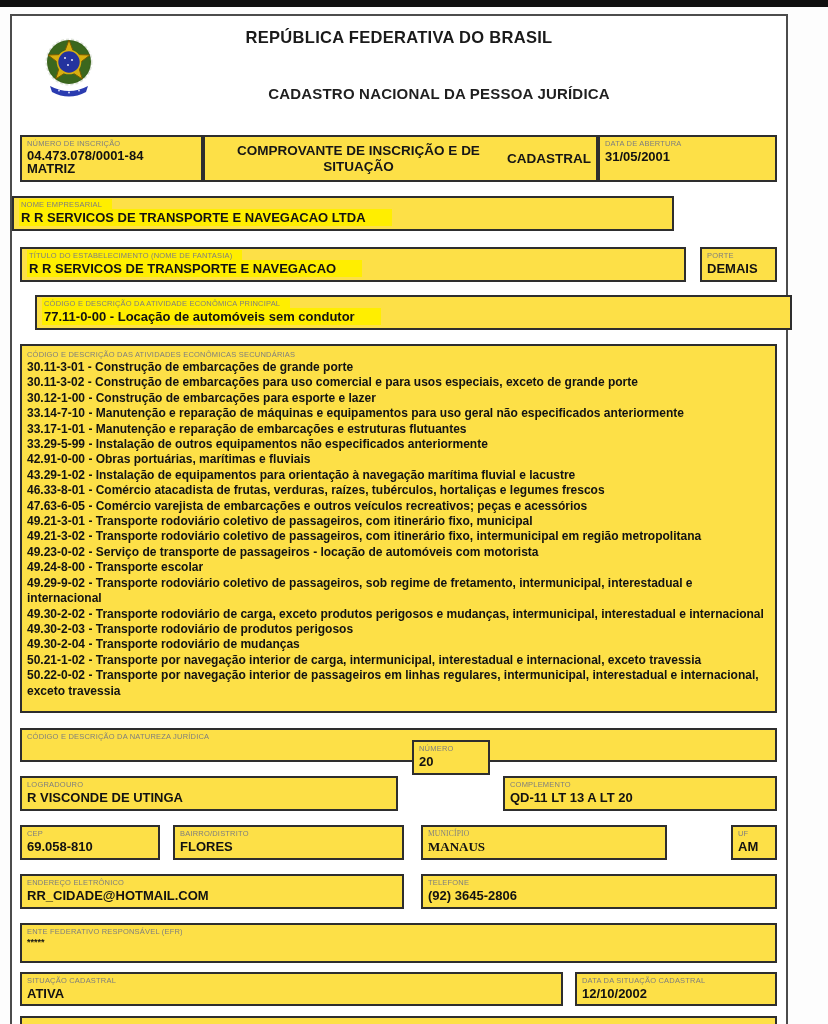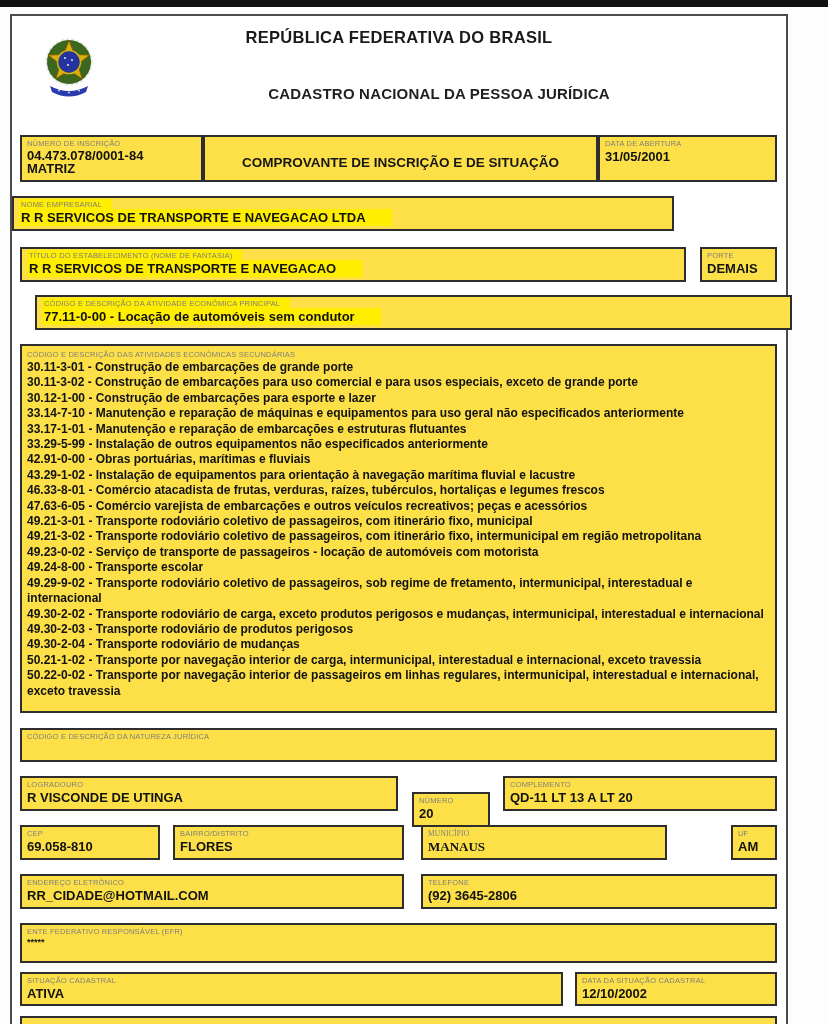--- a/index.html
+++ b/index.html
@@ -18,23 +18,23 @@
   .emblem { position:absolute; left:44px; top:34px; width:50px; height:70px; }
   .box { position:absolute; box-sizing:border-box; border:2px solid #2e2e2e;
     background:#fde047; padding:2px 5px; overflow:hidden; }
   .lbl { font-size:7.5px; line-height:10px; color:#7e7e7e; white-space:nowrap;
     letter-spacing:0.2px; }
   .val { font-size:13px; line-height:15px; font-weight:bold; color:#121212;
     white-space:nowrap; }
   .val3 { line-height:13px; }
   .hl { padding:1px 10px 1px 2px; }
   .hl-long { padding-right:26px; }
-  .doc-title { display:flex; flex-direction:column; justify-content:space-between;
+  .doc-title { display:flex; flex-direction:row; justify-content:space-between;
     align-items:center; height:100%; text-align:center;
-    font-size:13.5px; line-height:16px; font-weight:bold; color:#161616;margin-top:16px; }
+    font-size:13.5px; line-height:16px; font-weight:bold; color:#161616; }
   .act-label { font-size:7.5px; line-height:11px; color:#7e7e7e; letter-spacing:0.2px; }
   .act-line { font-size:12px; line-height:15.4px; font-weight:bold; color:#121212; }
   .stars { font-size:9px; line-height:11px; font-weight:bold; color:#121212; }
 </style>
 </head>
 <body>
 
 <div class="stage">
   <div class="topbar"></div>
   <div class="pageborder"></div>
@@ -119,21 +119,21 @@
   </div>
 
   <div class="box" style="left:20px;top:728px;width:757px;height:34px;">
     <div class="lbl">CÓDIGO E DESCRIÇÃO DA NATUREZA JURÍDICA</div>
   </div>
 
   <div class="box" style="left:20px;top:776px;width:378px;height:35px;">
     <div class="lbl">LOGRADOURO</div>
     <div class="val">R VISCONDE DE UTINGA</div>
   </div>
-  <div class="box" style="left:412px;top:792px;width:78px;height:35px;">
+  <div class="box" style="left:412px;top:740px;width:78px;height:35px;">
     <div class="lbl">NÚMERO</div>
     <div class="val">20</div>
   </div>
   <div class="box" style="left:503px;top:776px;width:274px;height:35px;">
     <div class="lbl">COMPLEMENTO</div>
     <div class="val">QD-11 LT 13 A LT 20</div>
   </div>
 
   <div class="box" style="left:20px;top:825px;width:140px;height:35px;">
     <div class="lbl">CEP</div>

